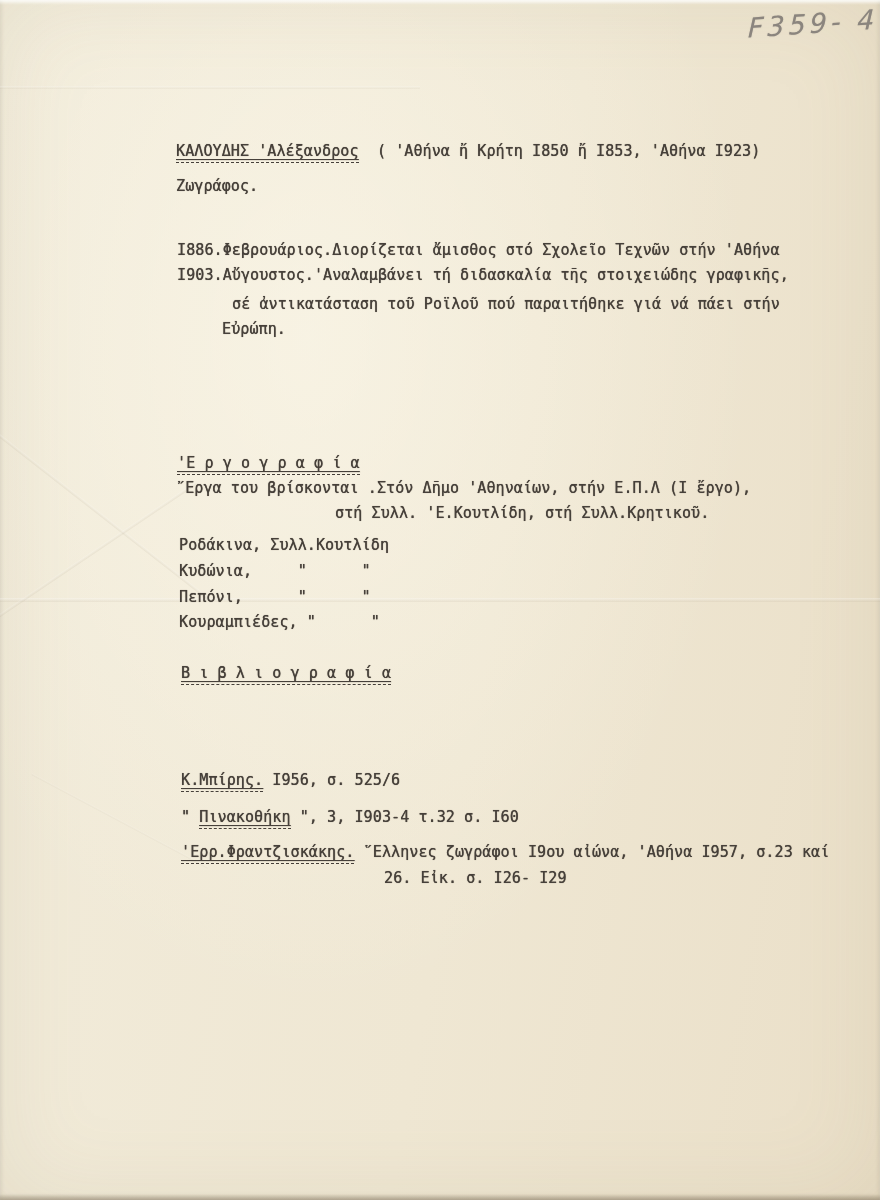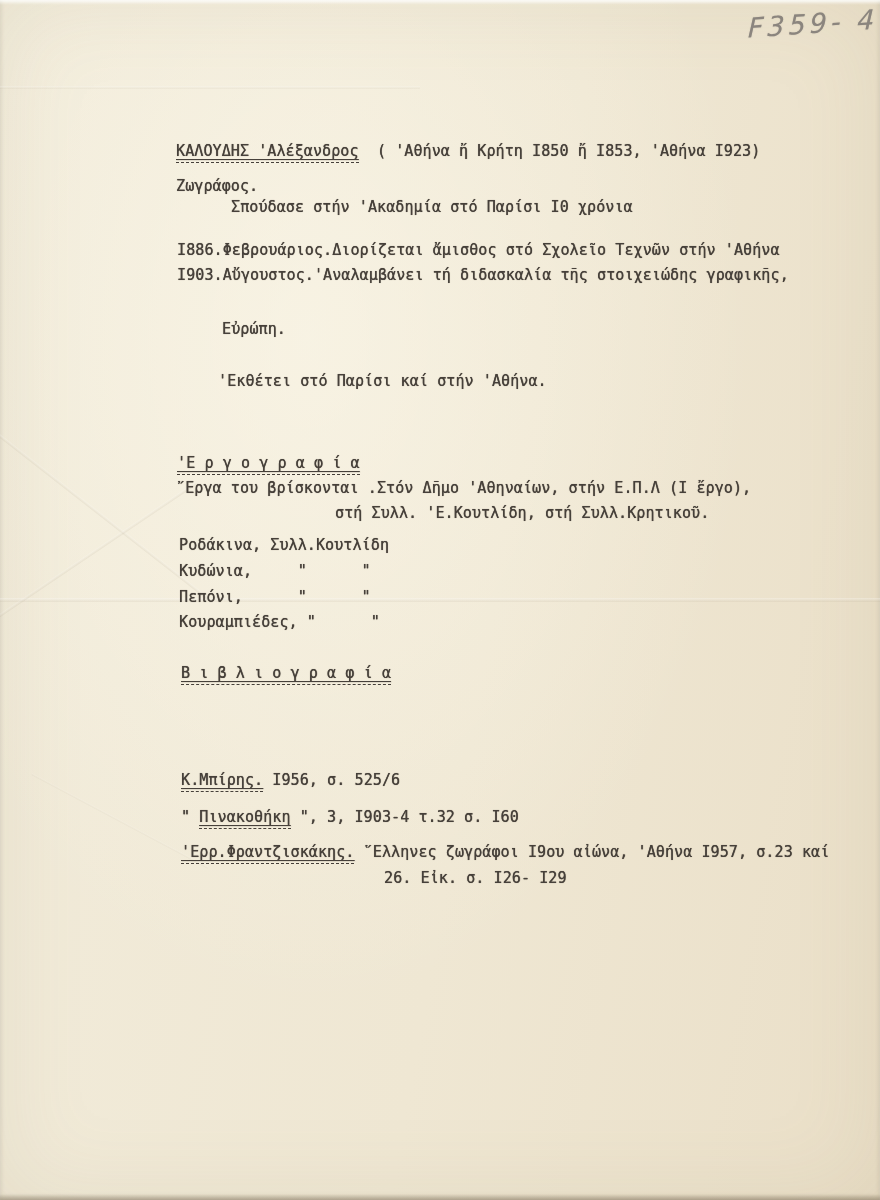--- a/index.html
+++ b/index.html
@@ -85,25 +85,24 @@
   <div class="crease crease-h-mid"></div>
   <div class="crease crease-d1"></div>
   <div class="crease crease-d2"></div>
   <div class="crease crease-d3"></div>
 
   <span class="annotation">F359- 4</span>
 
   <div class="doc">
       <div class="line" style="left: 176px; top: 142px;"><span class="seg-uu">ΚΑΛΟΥΔΗΣ 'Αλέξανδρος</span><span>  ( 'Αθήνα ἤ Κρήτη I850 ἤ I853, 'Αθήνα I923)</span></div>
       <div class="line" style="left: 176px; top: 177px;"><span>Ζωγράφος.</span></div>
-      <div class="line" style="left: 231px; top: 198px;"><span>Σπούδασε στήν 'Ακαδημία στό Παρίσι I0 χρόνια</span></div>
       <div class="line" style="left: 177px; top: 241px;"><span>I886.Φεβρουάριος.Διορίζεται ἄμισθος στό Σχολεῖο Τεχνῶν στήν 'Αθήνα</span></div>
       <div class="line" style="left: 177px; top: 266px;"><span>I903.Αὔγουστος.'Αναλαμβάνει τή διδασκαλία τῆς στοιχειώδης γραφικῆς,</span></div>
+      <div class="line" style="left: 232px; top: 295px;"><span>σέ ἀντικατάσταση τοῦ Ροϊλοῦ πού παραιτήθηκε γιά νά πάει στήν</span></div>
       <div class="line" style="left: 222px; top: 320px;"><span>Εὐρώπη.</span></div>
-      <div class="line" style="left: 218px; top: 372px;"><span>'Εκθέτει στό Παρίσι καί στήν 'Αθήνα.</span></div>
       <div class="line" style="left: 177px; top: 445px; margin-top: 9px;"><span class="seg-uu">'Ε ρ γ ο γ ρ α φ ί α</span></div>
       <div class="line" style="left: 335px; top: 504px;"><span>στή Συλλ. 'Ε.Κουτλίδη, στή Συλλ.Κρητικοῦ.</span></div>
       <div class="line" style="left: 176px; top: 479px;"><span>῎Εργα του βρίσκονται .Στόν Δῆμο 'Αθηναίων, στήν Ε.Π.Λ (I ἔργο),</span></div>
       <div class="line" style="left: 179px; top: 536px;"><span>Ροδάκινα, Συλλ.Κουτλίδη</span></div>
       <div class="line" style="left: 179px; top: 562px;"><span>Κυδώνια,     "      "</span></div>
       <div class="line" style="left: 179px; top: 588px;"><span>Πεπόνι,      "      "</span></div>
       <div class="line" style="left: 179px; top: 613px;"><span>Κουραμπιέδες, "      "</span></div>
       <div class="line" style="left: 181px; top: 664px;"><span class="seg-uu">Β ι β λ ι ο γ ρ α φ ί α</span></div>
       <div class="line" style="left: 181px; top: 771px;"><span class="seg-uu">Κ.Μπίρης.</span><span> I956, σ. 525/6</span></div>
       <div class="line" style="left: 181px; top: 808px;"><span>" </span><span class="seg-uu">Πινακοθήκη</span><span> ", 3, I903-4 τ.32 σ. I60</span></div>

